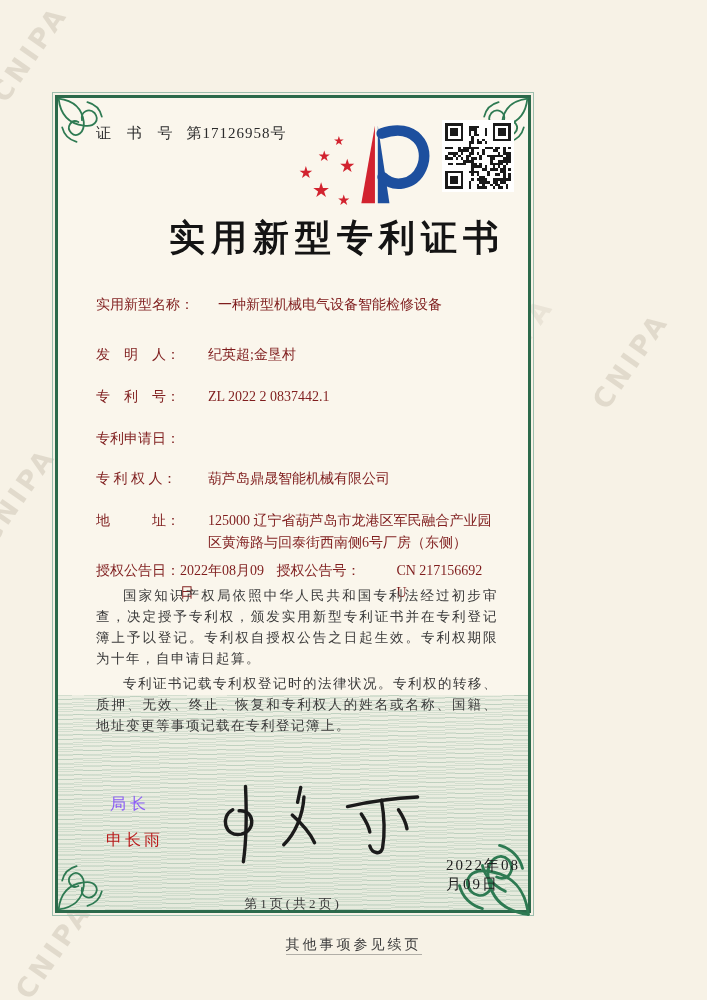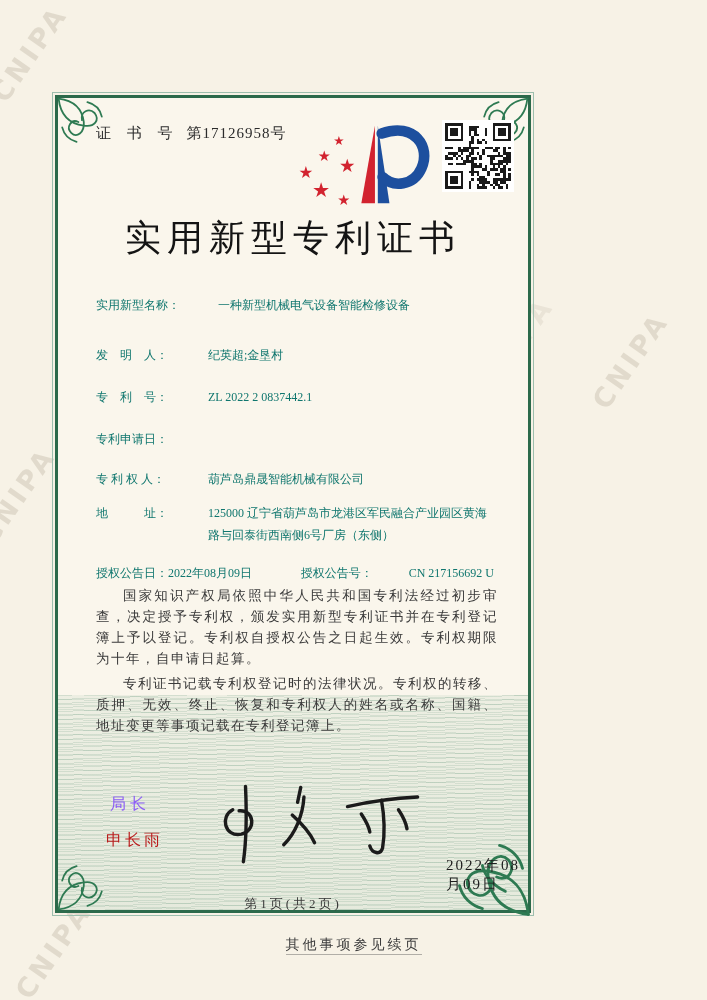--- a/index.html
+++ b/index.html
@@ -44,35 +44,35 @@
   
   .cert-no{
     position:absolute;left:38px;top:26px;font-size:15px;letter-spacing:1px;color:#2b2b2b;
   }
   .cert-no .lbl{letter-spacing:6px;margin-right:8px;}
   .logo{position:absolute;left:221px;top:20px;width:155px;height:92px;}
   .qr{position:absolute;right:14px;top:22px;width:66px;height:66px;background:#fff;padding:3px;}
   .qr svg{width:100%;height:100%;shape-rendering:crispEdges;fill:#1a1a1a;}
   .title{
     position:absolute;left:0;top:116px;width:100%;text-align:center;
-    font-size:36px;font-weight:normal;letter-spacing:6px;color:#141414;
-  }
-  
-  .fields{position:absolute;left:38px;right:30px;top:196px;font-size:12px;color:#0f766e;}
+    font-size:36px;font-weight:bold;letter-spacing:6px;color:#141414;padding-left:44px;
+  }
+  
+  .fields{position:absolute;left:38px;right:30px;top:196px;font-size:14px;color:#7f1d1d;}
   .row{display:flex;line-height:22px;}
   .row .lbl{width:112px;flex-shrink:0;}
   .row .val{flex:1;}
   .r-name{margin-bottom:28px;}
   .r-name .val{padding-left:10px;}
   .r-inventor{margin-bottom:20px;}
   .r-patno{margin-bottom:20px;}
   .r-filing{margin-bottom:18px;}
-  .r-patentee{margin-bottom:12px;align-items:flex-end;}
+  .r-patentee{margin-bottom:20px;align-items:flex-end;}
   .r-address{margin-bottom:2px;}
-  .row-grant{display:flex;line-height:22px;margin-top:16px;}
+  .row-grant{display:flex;line-height:22px;margin-top:6px;}
   .row-grant .pair{display:flex;}
   .row-grant .pair2{margin-left:auto;margin-right:4px;gap:36px;}
   .row-grant .lbl{flex-shrink:0;}
   
   .bodytext{
     position:absolute;left:38px;right:30px;top:487px;
     font-size:13.5px;line-height:21px;color:#3a3a3a;letter-spacing:1.5px;
     text-align:justify;
   }
   .bodytext p{margin:0 0 4px 0;text-indent:2em;}

